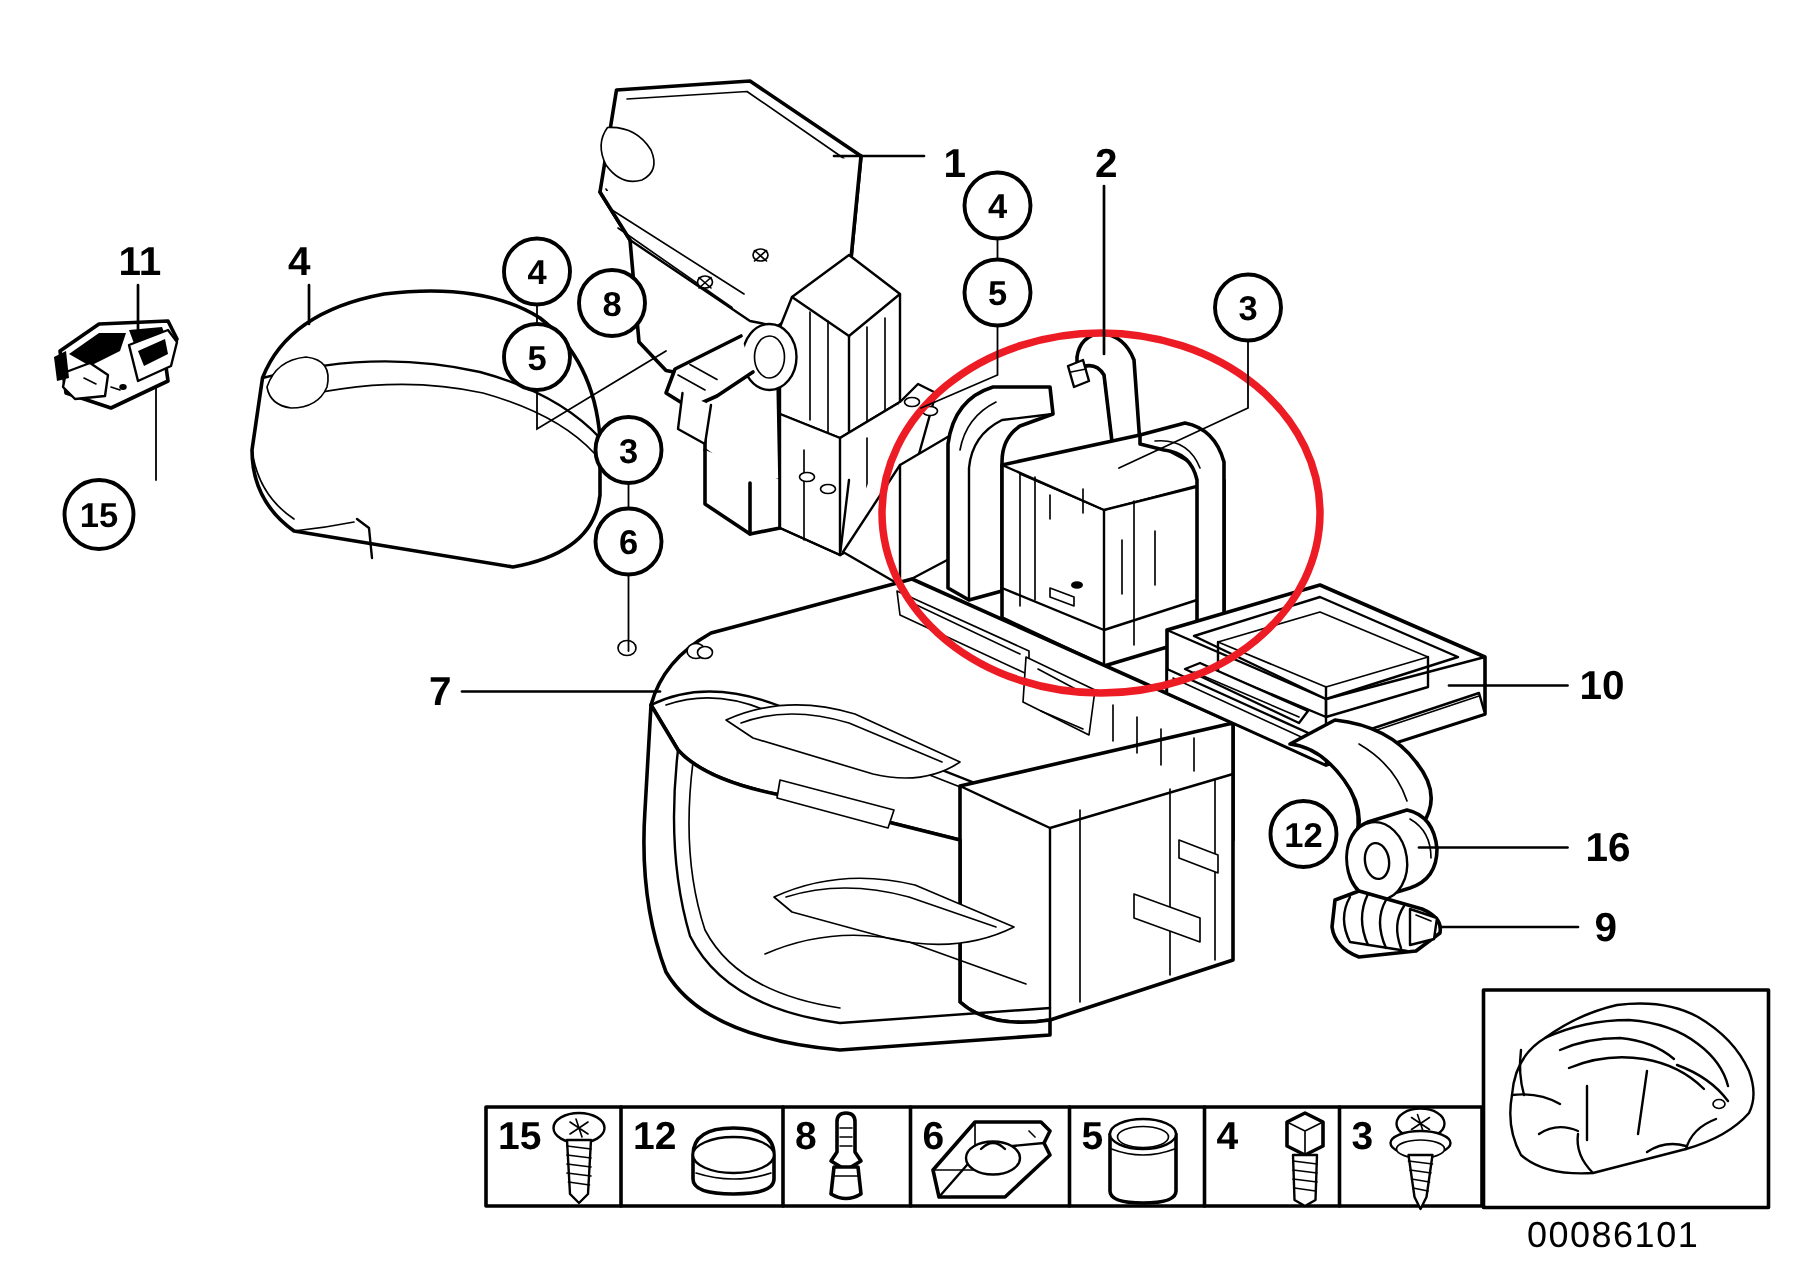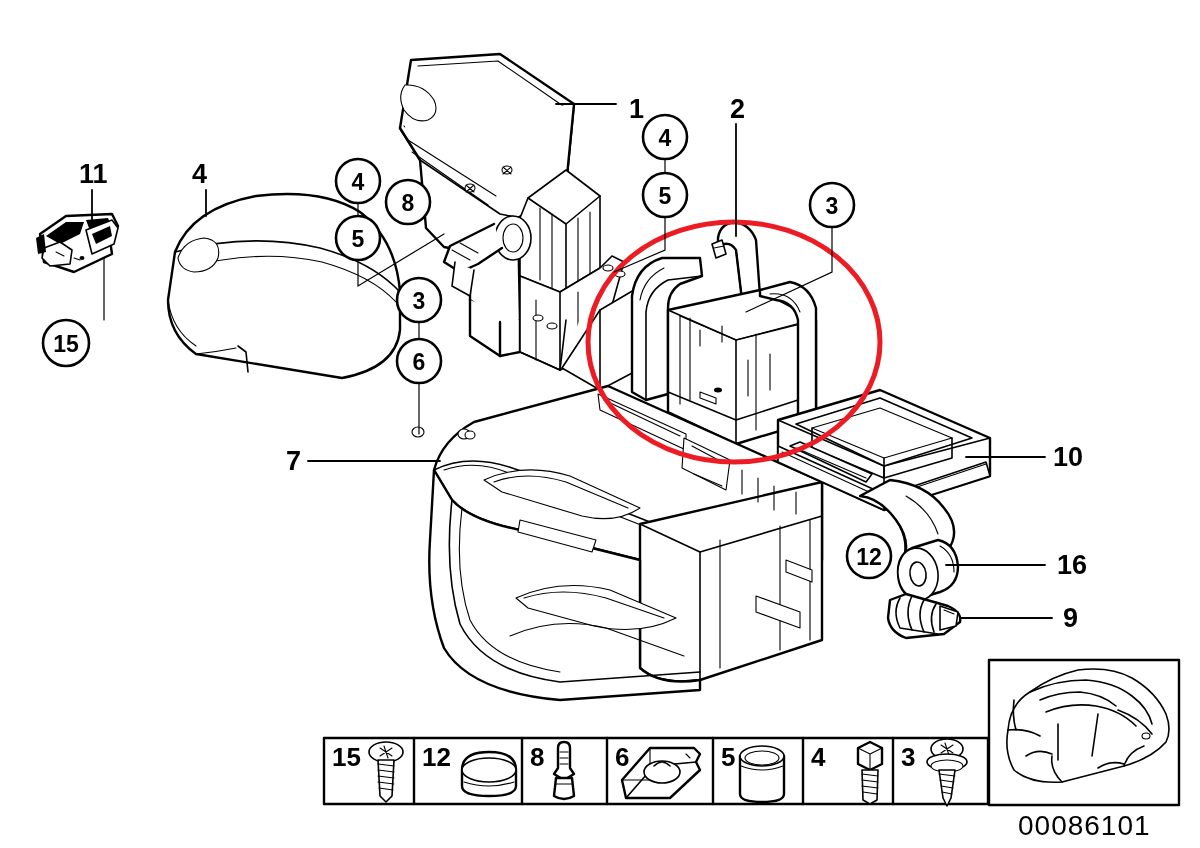--- a/index.html
+++ b/index.html
@@ -48,21 +48,21 @@
     position: absolute;
     font-family: "Liberation Sans", sans-serif;
     font-weight: bold;
     font-size: 26px;
     color: #000000;
     line-height: 1;
   }
   .diag-id {
     position: absolute;
     font-family: "Liberation Sans", sans-serif;
-    font-size: 28px;
+    font-size: 24px;
     letter-spacing: 1px;
     color: #000000;
     line-height: 1;
   }
 </style>
 </head>
 <body>
 
 <div id="canvas">
 

